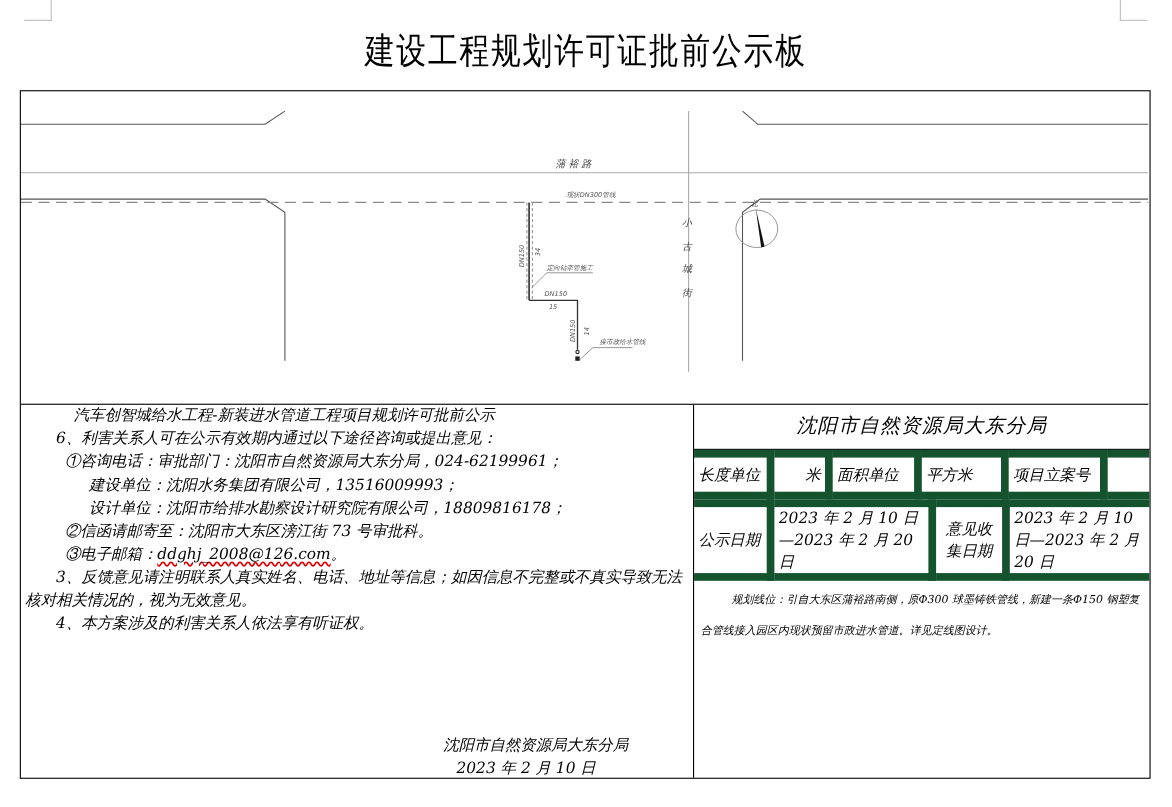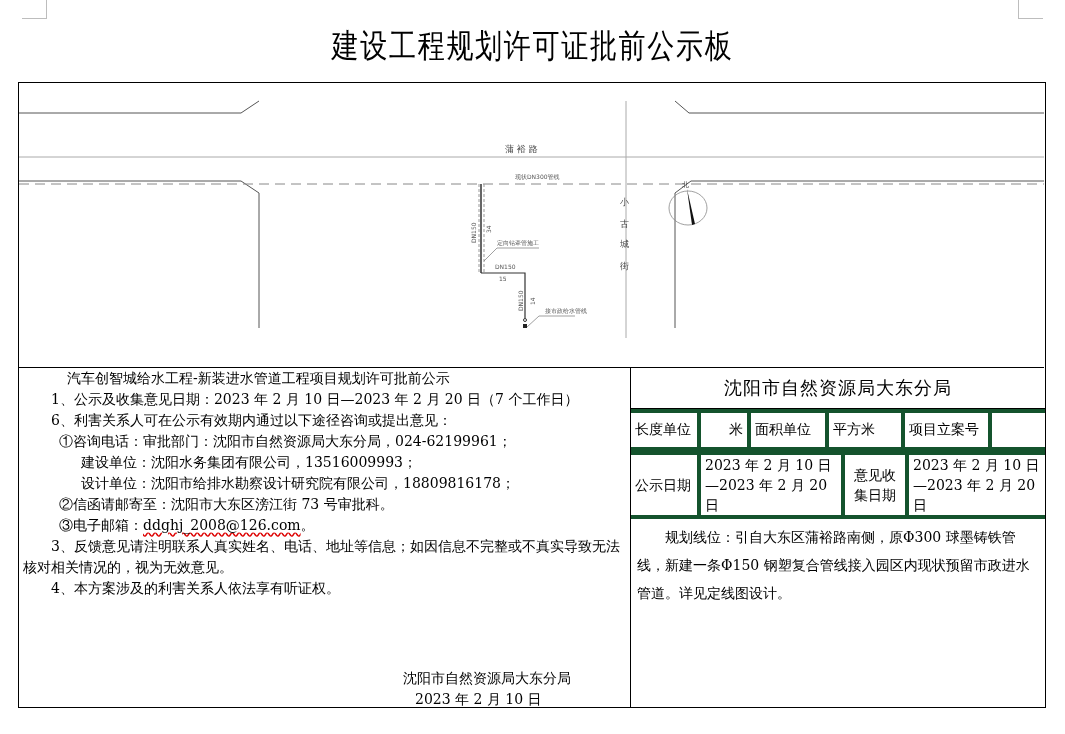--- a/index.html
+++ b/index.html
@@ -1,37 +1,37 @@
 <!DOCTYPE html>
 <html><head>
 <meta charset="utf-8">
 <style>
   html, body { margin: 0; padding: 0; background: #ffffff; }
   body { width: 1065px; height: 734px; position: relative; overflow: hidden; font-family: "DejaVu Serif", "Liberation Serif", serif; color: #000; }
   .corner { position: absolute; border-color: #bdbdbd; border-style: solid; width: 24px; height: 18px; }
   .corner.tl { left: 22px; top: 0; border-width: 0 1px 1px 0; }
   .corner.tr { left: 1018px; top: 0; border-width: 0 0 1px 1px; }
   .page-title { position: absolute; top: 24px; left: 0; width: 1065px; text-align: center; font-size: 33px; letter-spacing: 2px; font-family: "DejaVu Sans", sans-serif; font-weight: normal; transform: scaleX(0.82); }
-  .frame { position: absolute; left: 18px; top: 82px; width: 1028px; height: 626px; border: 1.5px solid #000; box-sizing: border-box; }
+  .frame { position: absolute; left: 18px; top: 82px; width: 1028px; height: 626px; border: 1.5px solid #000; box-sizing: border-box; font-style: italic; }
   .map-area { position: absolute; left: 0; top: 0; width: 1025px; height: 284px; border-bottom: 1.5px solid #000; }
   .map-area svg { position: absolute; left: 0; top: 0; }
   .left-panel { position: absolute; left: 0; top: 285px; width: 611px; height: 339px; border-right: 1px solid #000; font-size: 14px; line-height: 21px; }
   .left-panel p { margin: 0; padding: 0 4px; white-space: nowrap; }
   .lp-title { text-align: center; }
   .indent3 { padding-left: 40px !important; }
   .indent4 { padding-left: 62px !important; }
   .wrap { white-space: normal !important; text-indent: 28px; }
   .sig { position: absolute; left: 380px; text-align: left; }
   .right-panel { position: absolute; left: 612px; top: 285px; width: 414px; height: 339px; }
   .rp-title { height: 40px; border-bottom: 1px solid #000; text-align: center; font-size: 18px; line-height: 40px; letter-spacing: 1px; font-family: "DejaVu Sans", sans-serif; }
   table.info { border-collapse: collapse; width: 414px; font-size: 14px; }
-  table.info td { border: 4px solid #14532d; padding: 0 4px; }
+  table.info td { border: 7px solid #14532d; padding: 0 4px; }
   table.info tr td:first-child { border-left: none; }
   table.info tr td:last-child { border-right: none; }
-  .rp-desc { padding: 4px 6px 0 6px; font-size: 14px; line-height: 28px; text-indent: 28px; }
+  .rp-desc { padding: 4px 6px 0 6px; font-size: 10px; line-height: 28px; text-indent: 28px; }
   .email { text-decoration: underline wavy #d00; text-underline-offset: 2px; }
 </style>
 </head>
 <body>
 
 <div class="corner tl"></div>
 <div class="corner tr"></div>
 
 <div class="page-title">建设工程规划许可证批前公示板</div>
 
@@ -89,21 +89,20 @@
       <g>
         <ellipse cx="669" cy="125" rx="19" ry="17" fill="none" stroke="#888" stroke-width="0.8"></ellipse>
         <polygon points="668,106 673,142 676,141" fill="#111"></polygon>
         <text x="663" y="104" font-size="7" fill="#444" font-family="DejaVu Sans, sans-serif">北</text>
       </g>
     </svg>
   </div>
 
   <div class="left-panel">
     <p style="padding-left:48px">汽车创智城给水工程-新装进水管道工程项目规划许可批前公示</p>
-    <p style="padding-left:32px">1、公示及收集意见日期：2023 年 2 月 10 日—2023 年 2 月 20 日（7 个工作日）</p>
     <p style="padding-left:32px">6、利害关系人可在公示有效期内通过以下途径咨询或提出意见：</p>
     <p class="indent3">①咨询电话：审批部门：沈阳市自然资源局大东分局，024-62199961；</p>
     <p class="indent4">建设单位：沈阳水务集团有限公司，13516009993；</p>
     <p class="indent4">设计单位：沈阳市给排水勘察设计研究院有限公司，18809816178；</p>
     <p class="indent3">②信函请邮寄至：沈阳市大东区滂江街 73 号审批科。</p>
     <p class="indent3"><span>③电子邮箱：</span><span class="email">ddghj_2008@126.com</span><span>。</span></p>
     <p class="wrap">3、反馈意见请注明联系人真实姓名、电话、地址等信息；如因信息不完整或不真实导致无法核对相关情况的，视为无效意见。</p>
     <p style="padding-left:32px">4、本方案涉及的利害关系人依法享有听证权。</p>
     <p class="sig" style="top:300px">沈阳市自然资源局大东分局</p>
     <p class="sig" style="top:321px; left:392px">2023 年 2 月 10 日</p>

